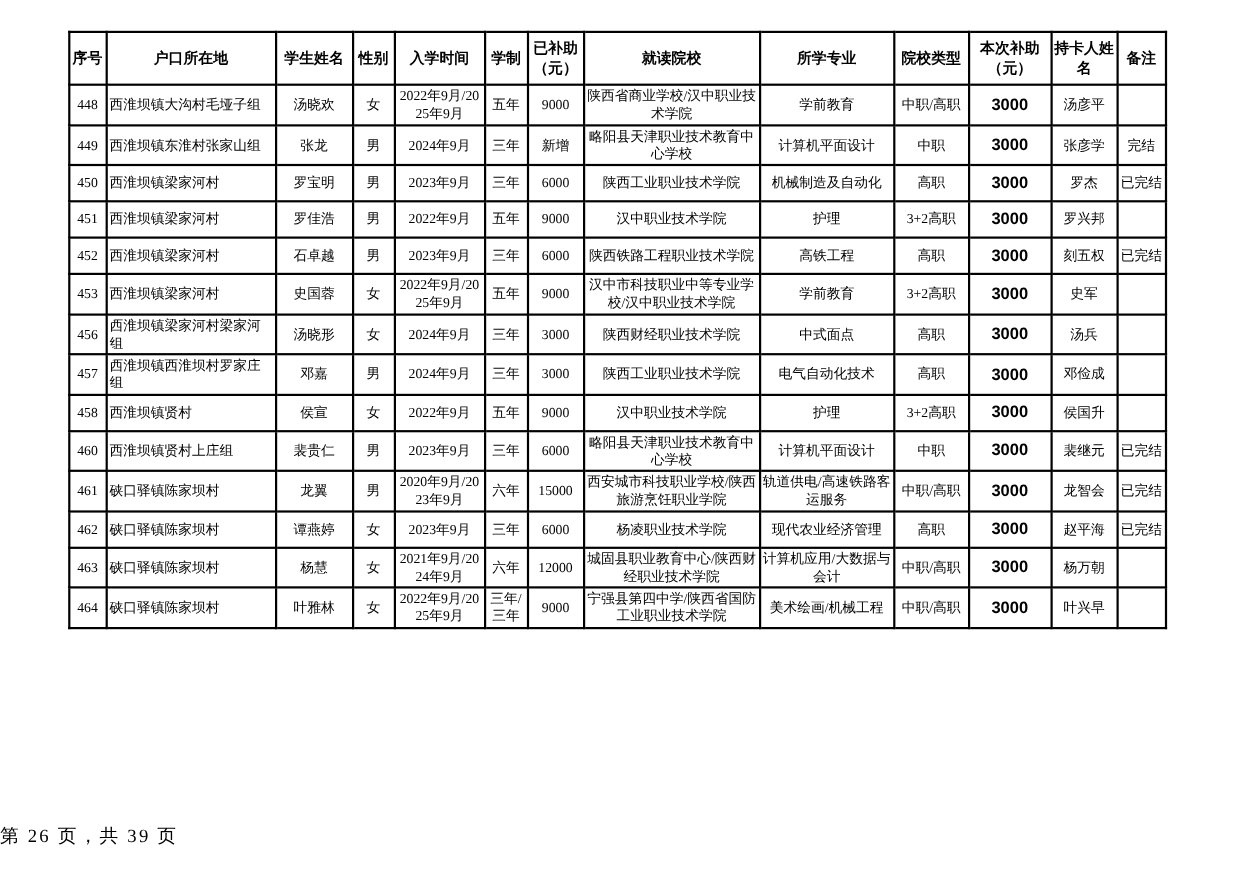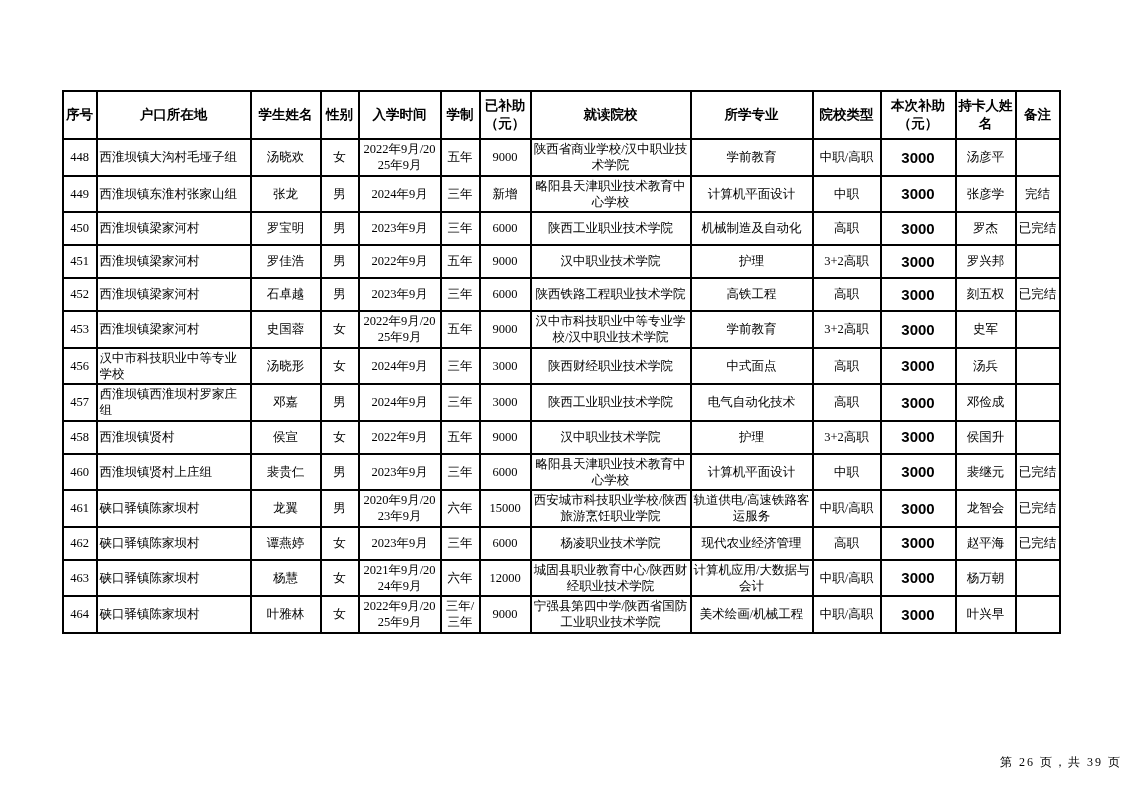--- a/index.html
+++ b/index.html
@@ -11,21 +11,21 @@
     width: 1122px;
     height: 793px;
     font-family: "Liberation Serif", "DejaVu Serif", serif;
     color: #000;
     position: relative;
   }
   .page {
     width: 1122px;
     height: 793px;
     box-sizing: border-box;
-    padding-top: 90px;
+    padding-top: 28px;
   }
   table.subsidy-table {
     border-collapse: collapse;
     table-layout: fixed;
     width: 997px;
     margin: 0 auto;
   }
   .subsidy-table th,
   .subsidy-table td {
     border: 2px solid #000;
@@ -56,22 +56,22 @@
   }
   .subsidy-table td.col-seq {
     font-family: "Liberation Serif", "DejaVu Serif", serif;
     border-radius: 15px;
   }
   .footer {
     position: absolute;
     left: 0;
     bottom: 22px;
     width: 100%;
-    text-align: right;
-    font-size: 12px;
+    text-align: left;
+    font-size: 17px;
     letter-spacing: 2px;
   }
 </style>
 </head>
 <body>
 
 <div class="page">
 
   <table class="subsidy-table">
     <colgroup>
@@ -192,21 +192,21 @@
           <td class="col-subsidized">9000</td>
           <td class="col-school">汉中市科技职业中等专业学校/汉中职业技术学院</td>
           <td class="col-major">学前教育</td>
           <td class="col-school_type">3+2高职</td>
           <td class="col-current_subsidy">3000</td>
           <td class="col-cardholder">史军</td>
           <td class="col-remark"></td>
         </tr>
         <tr>
           <td class="col-seq">456</td>
-          <td class="col-address">汉中市科技职业中等专业学校</td>
+          <td class="col-address">西淮坝镇梁家河村梁家河组</td>
           <td class="col-name">汤晓形</td>
           <td class="col-gender">女</td>
           <td class="col-enroll_time">2024年9月</td>
           <td class="col-duration">三年</td>
           <td class="col-subsidized">3000</td>
           <td class="col-school">陕西财经职业技术学院</td>
           <td class="col-major">中式面点</td>
           <td class="col-school_type">高职</td>
           <td class="col-current_subsidy">3000</td>
           <td class="col-cardholder">汤兵</td>

